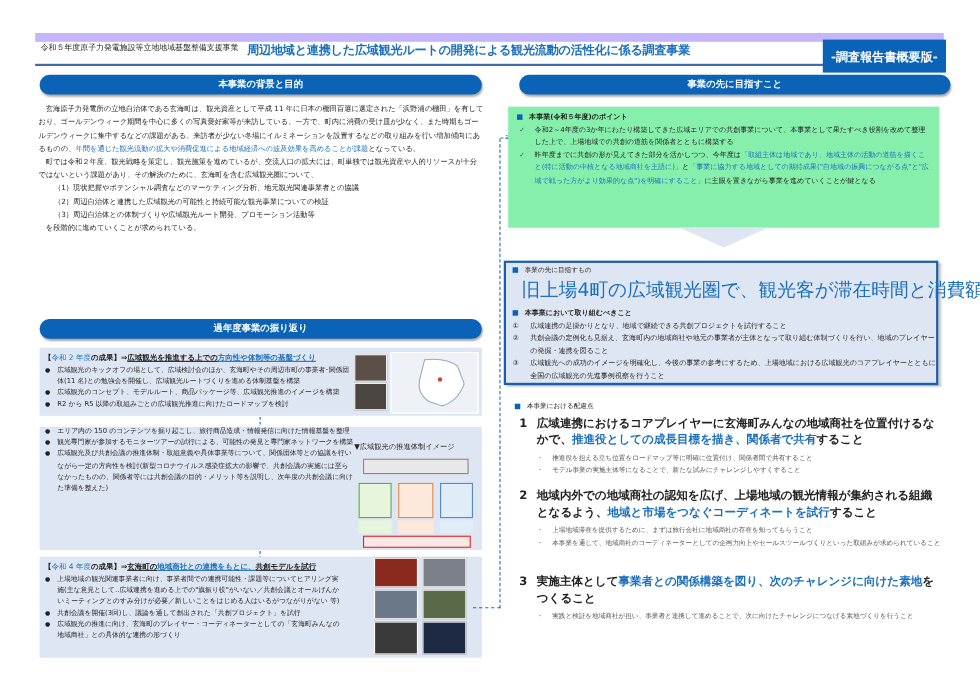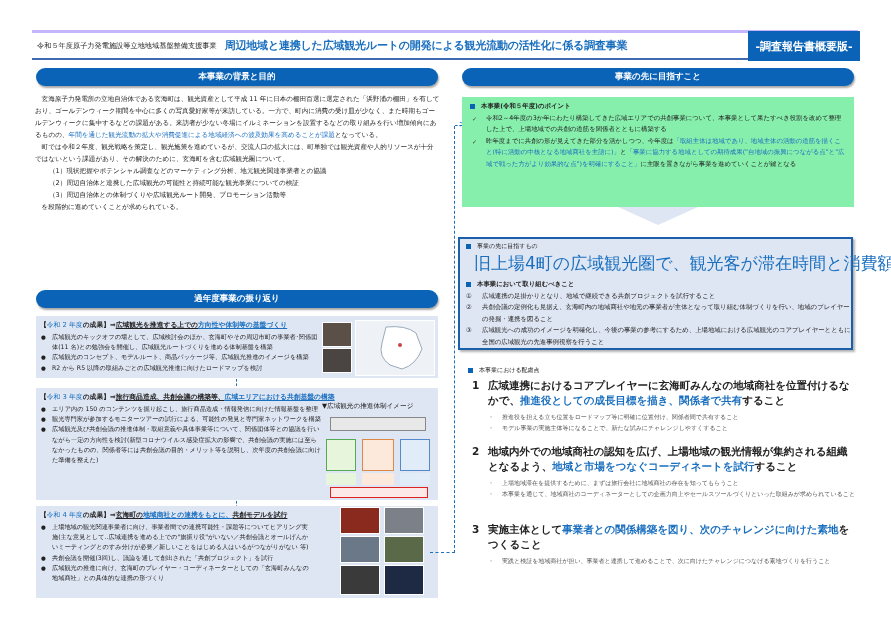--- a/index.html
+++ b/index.html
@@ -1,17 +1,17 @@
 <!DOCTYPE html>
 <html><head>
 <meta charset="utf-8">
 <style>
 *{box-sizing:border-box;margin:0;padding:0}
 body{width:891px;height:630px;background:#fff;font-family:"DejaVu Sans","Liberation Sans",sans-serif;color:#222;position:relative;overflow:hidden}
-.hdr{position:absolute;left:32px;top:30px;width:826px;height:30px;border-top:3px solid #c4b5fd;border-bottom:2px solid #3d6ab0;display:flex;align-items:center}
+.hdr{position:absolute;left:32px;top:30px;width:826px;height:30px;border-top:8px solid #c4b5fd;border-bottom:2px solid #3d6ab0;display:flex;}
 .hdr .sub{font-size:7.2px;color:#222;margin-left:5px;white-space:nowrap}
 .hdr .ttl{font-size:11px;color:#1a6fbf;margin-left:8px;white-space:nowrap;font-weight:bold;letter-spacing:-0.2px}
 .hdr .tag{position:absolute;right:-2px;top:-2px;height:30px;width:112px;background:#0a63b6;color:#fff;font-size:11px;font-weight:bold;display:flex;align-items:center;justify-content:center}
 .pill{position:absolute;height:18px;background:#0a63b6;border-radius:9px;color:#fff;font-size:8.5px;font-weight:bold;display:flex;align-items:center;justify-content:center;box-shadow:1px 2px 2px rgba(0,0,0,.35)}
 .para{position:absolute;left:35px;width:405px;font-size:6.6px;line-height:12px;color:#222}
 .para .b{color:#1a6fbf}
 .para p{text-indent:1em}
 .para .li{padding-left:14px;text-indent:0}
 .box{position:absolute;left:36px;width:402px;background:#dfe6f3}
 .box h4{font-size:6.8px;font-weight:bold;color:#222;margin:4px 0 2px 4px;white-space:nowrap}
@@ -76,21 +76,20 @@
 <div class="ph" style="left:355px;top:320px;width:80px;height:56px;background:#eef2f6">
   <svg width="78" height="54">
       <path d="M30 6 Q50 4 60 12 L66 28 Q60 44 46 48 L34 44 Q22 36 26 22 Z" fill="#fff" stroke="#9ab" stroke-width="1"></path>
       <circle cx="44" cy="24" r="2" fill="#c44"></circle>
     </svg>
 </div>
 
 <div class="dash" style="left:236px;top:379px;height:7px"></div>
 
 <div class="box" style="top:388px;height:112px">
-  <h4>【<span class="y">令和 3 年度</span><span>の成果】⇒</span><u>旅行商品造成、共創会議の構築等、</u><span class="lk">広域エリアにおける共創基盤の構築</span></h4>
   <ul style="width:282px">
     <li>エリア内の 150 のコンテンツを掘り起こし、旅行商品造成・情報発信に向けた情報基盤を整理</li>
     <li>観光専門家が参加するモニターツアーの試行による、可能性の発見と専門家ネットワークを構築</li>
     <li>広域観光及び共創会議の推進体制・取組意義や具体事業等について、関係団体等との協議を行いながら一定の方向性を検討(新型コロナウイルス感染症拡大の影響で、共創会議の実施には至らなかったものの、関係者等には共創会議の目的・メリット等を説明し、次年度の共創会議に向けた準備を整えた)</li>
   </ul>
 </div>
 <div style="position:absolute;left:322px;top:402px;font-size:6.6px;white-space:nowrap">▼広域観光の推進体制イメージ</div>
 <div class="diag">
   <div style="position:absolute;left:6px;top:2px;width:96px;height:14px;background:#e8e8e8;border:1px solid #888"></div>
   <div style="position:absolute;left:2px;top:24px;width:30px;height:32px;background:#e6f5dc;border:1px solid #5a5"></div>
@@ -117,21 +116,21 @@
 <div class="ph" style="left:340px;top:536px;width:40px;height:27px;background:#6a7888"></div>
 <div class="ph" style="left:384px;top:536px;width:40px;height:27px;background:#5a6a48"></div>
 <div class="ph" style="left:340px;top:565px;width:40px;height:30px;background:#3a3a3a"></div>
 <div class="ph" style="left:384px;top:565px;width:40px;height:30px;background:#1e2a44"></div>
 
 <div style="position:absolute;left:430px;top:552px;width:25px;border-top:1.5px dashed #1a6fbf"></div>
 <div class="dash" style="left:454px;top:126px;height:427px"></div>
 <div style="position:absolute;left:455px;top:125px;width:7px;border-top:1.5px dashed #1a6fbf"></div>
 <div style="position:absolute;left:459px;top:121px;font-size:8px;color:#1a6fbf;line-height:8px">&gt;</div>
 
-<div class="pill" style="left:462px;top:68px;width:392px">事業の先に目指すこと</div>
+<div class="pill" style="left:472px;top:68px;width:392px">事業の先に目指すこと</div>
 
 <div class="rbox" style="left:462px;top:97px;width:392px;height:110px;padding:4px 8px">
   <div class="rtext" style="font-weight:bold"><span class="sq"></span><span>本事業(令和５年度)のポイント</span></div>
   <div class="rtext chk">令和2～4年度の3か年にわたり構築してきた広域エリアでの共創事業について、本事業として果たすべき役割を改めて整理した上で、上場地域での共創の道筋を関係者とともに構築する</div>
   <div class="rtext chk"><span>昨年度までに共創の形が見えてきた部分を活かしつつ、今年度は</span><span class="b">「取組主体は地域であり、地域主体の活動の道筋を描くこと(特に活動の中核となる地域商社を主語に)」</span><span>と</span><span class="b">「事業に協力する地域としての期待成果("自地域の振興につながる点"と"広域で戦った方がより効果的な点")を明確にすること」</span><span>に主眼を置きながら事業を進めていくことが鍵となる</span></div>
 </div>
 <div style="position:absolute;left:618px;top:207px;width:0;height:0;border-left:40px solid transparent;border-right:40px solid transparent;border-top:18px solid #dfe6f3"></div>
 
 <div class="goal">
   <div class="rtext" style="font-size:6px;margin:3px 0 0 6px;line-height:8px"><span class="sq"></span><span>事業の先に目指すもの</span></div>

